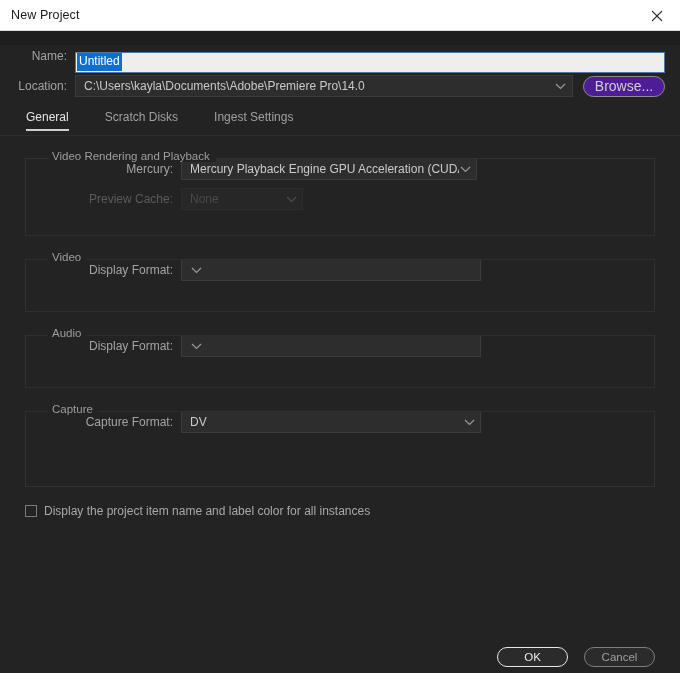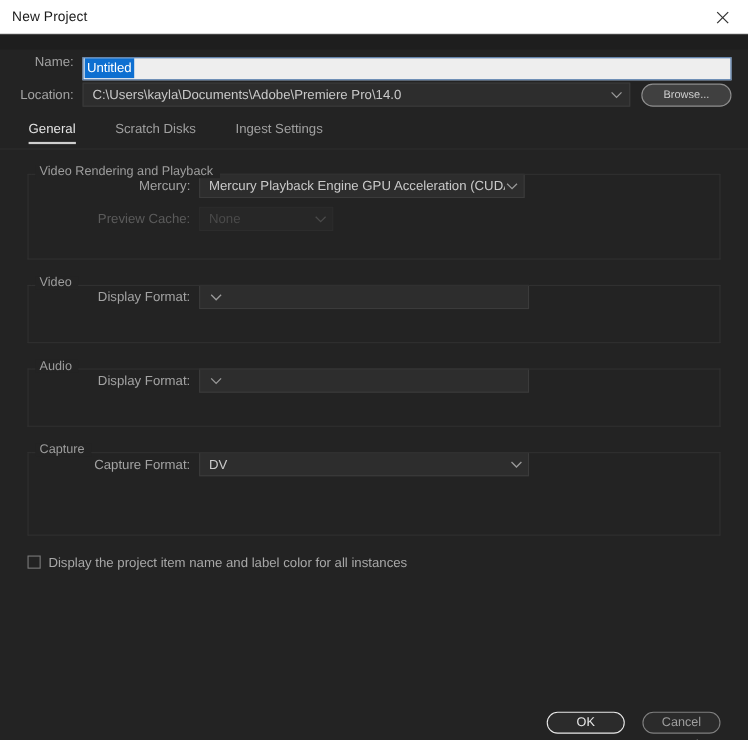--- a/index.html
+++ b/index.html
@@ -108,23 +108,23 @@
     white-space: nowrap;
     overflow: hidden;
   }
   #browse-btn {
     flex: 0 0 82px;
     height: 21px;
     margin-left: 10px;
     margin-right: 15px;
     border: 1px solid #8e8e8e;
     border-radius: 11px;
-    background: #404040;
+    background: #4c1d95;
     color: #cfcfcf;
-    font-size: 10px;
+    font-size: 14px;
     display: flex;
     align-items: center;
     justify-content: center;
     cursor: pointer;
   }
 
   
   #tabs {
     display: flex;
     align-items: flex-start;
@@ -156,21 +156,21 @@
   .group-head {
     display: flex;
     align-items: center;
     height: 1px;
     position: absolute;
     top: 0; left: -1px; right: -1px;
   }
   .group-title {
     position: absolute;
     top: -8px;
-    left: 6px;
+    left: 22px;
     background: #232323;
     padding: 0 6px 0 4px;
     color: #9d9d9d;
     font-size: 11.5px;
     white-space: nowrap;
   }
   .group-topline-left {
     height: 1px;
     background: #303030;
     width: 4px;

